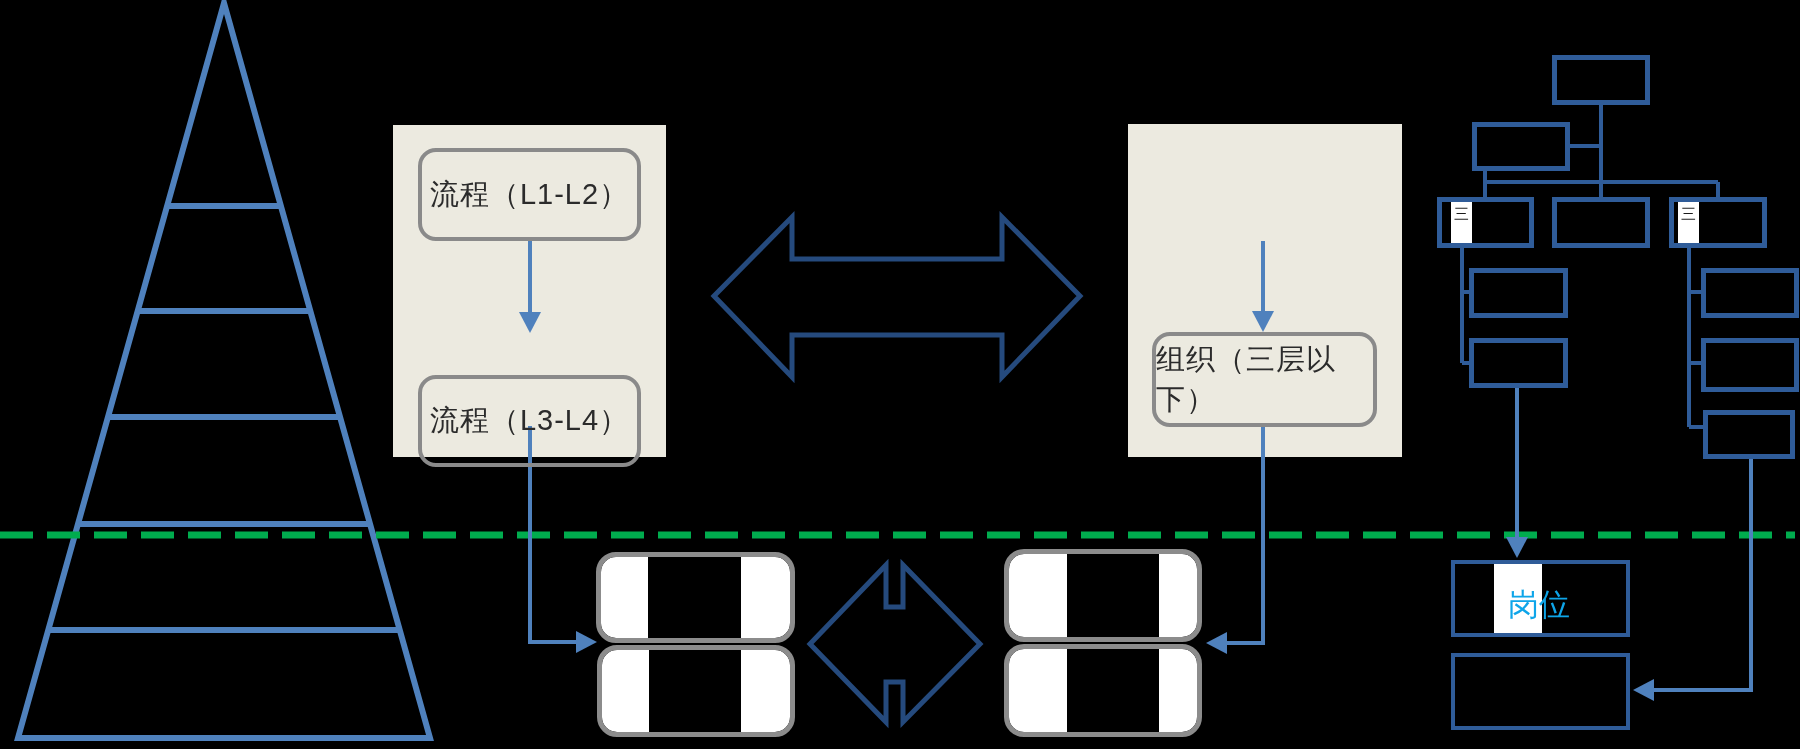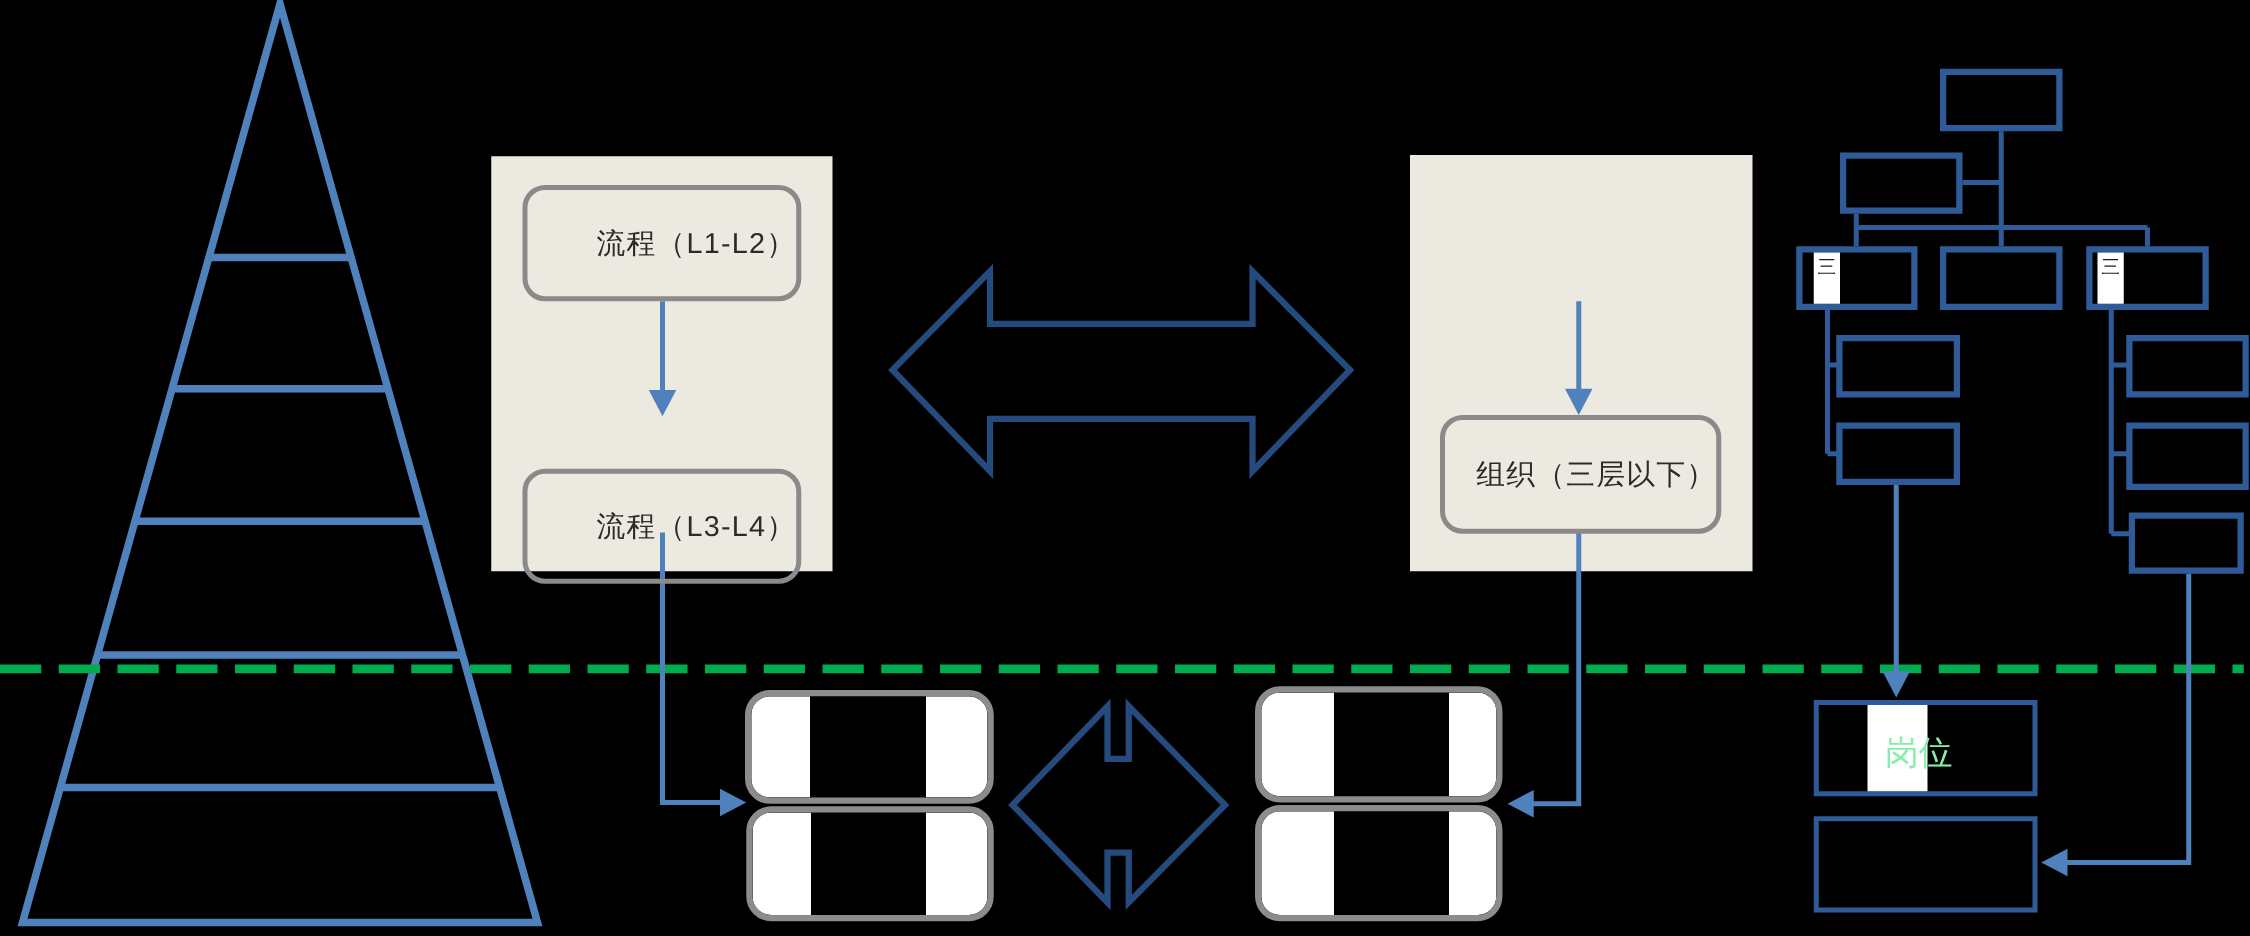--- a/index.html
+++ b/index.html
@@ -1,30 +1,30 @@
 <!DOCTYPE html>
 <html><head>
 <meta charset="utf-8">
 <style>
   html,body{margin:0;padding:0;background:#000;}
   .canvas{position:relative;width:1800px;height:749px;background:#000;overflow:hidden;
           font-family:"Liberation Sans","DejaVu Sans",sans-serif;}
   .abs{position:absolute;box-sizing:border-box;}
   .panel{background:#ECEAE0;}
   .svg-layer{position:absolute;left:0;top:0;}
-  .rbox{border:4px solid #8A8A8A;border-radius:18px;display:flex;align-items:center;justify-content:flex-end;
-        color:#2b2b2b;font-size:23px;letter-spacing:1px;}
+  .rbox{border:4px solid #8A8A8A;border-radius:18px;display:flex;align-items:center;justify-content:center;
+        color:#2b2b2b;font-size:29px;letter-spacing:1px;}
   .org-box{border:5px solid #2F5C99;background:transparent;}
   .blue-box{border:4px solid #2F5C99;background:transparent;}
   .stripe{background:#fff;color:#1a1a1a;overflow:visible;white-space:nowrap;}
   .tag{font-size:15px;line-height:1.15;text-align:center;padding-top:3px;color:#1a1a1a;}
   .cap{border:5px solid #8C8C8C;border-radius:20px;background-clip:padding-box;}
   .cap-l{background-image:linear-gradient(90deg,#fff 0%,#fff 25%,rgba(0,0,0,0) 25%,rgba(0,0,0,0) 74%,#fff 74%,#fff 100%);}
   .cap-r{background-image:linear-gradient(90deg,#fff 0%,#fff 31%,rgba(0,0,0,0) 31%,rgba(0,0,0,0) 80%,#fff 80%,#fff 100%);}
-  .post-label{font-size:27px;color:#86efac;white-space:nowrap;}
+  .post-label{font-size:31px;color:#0ea5e9;white-space:nowrap;}
 </style>
 </head>
 <body>
 
 <div class="canvas">
 
   <div class="abs panel" style="left:393px;top:125px;width:273px;height:332px;"></div>
   <div class="abs panel" style="left:1128px;top:124px;width:274px;height:333px;"></div>
 
   <svg class="svg-layer" width="1800" height="749" viewBox="0 0 1800 749">

